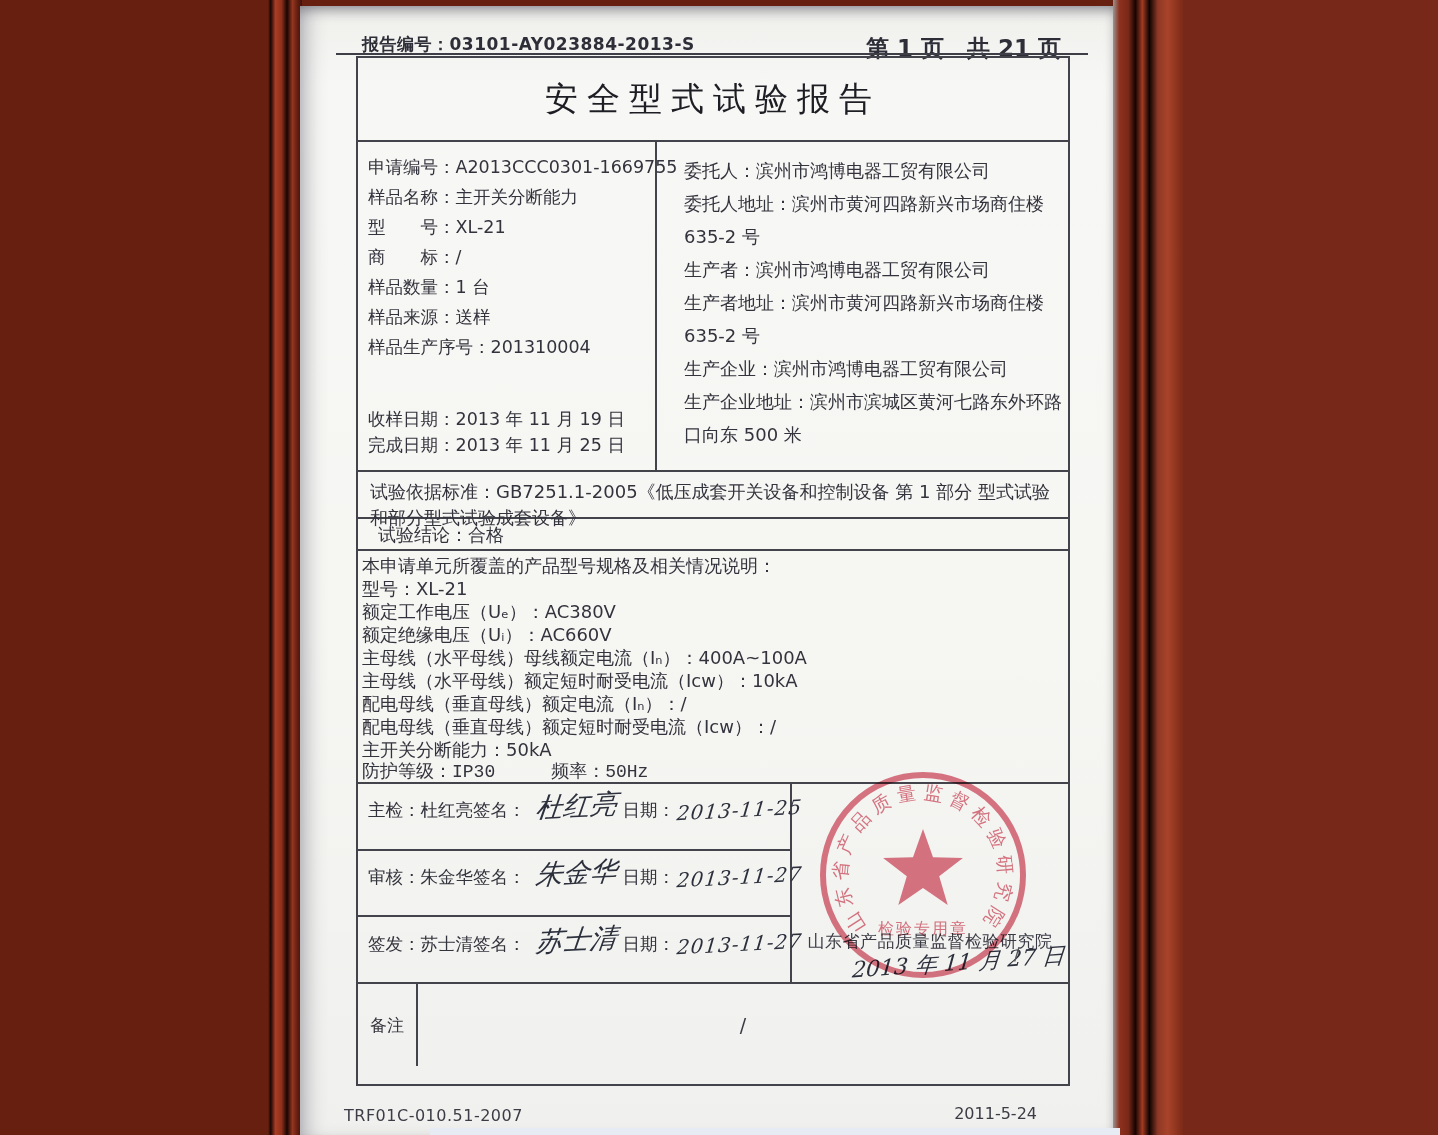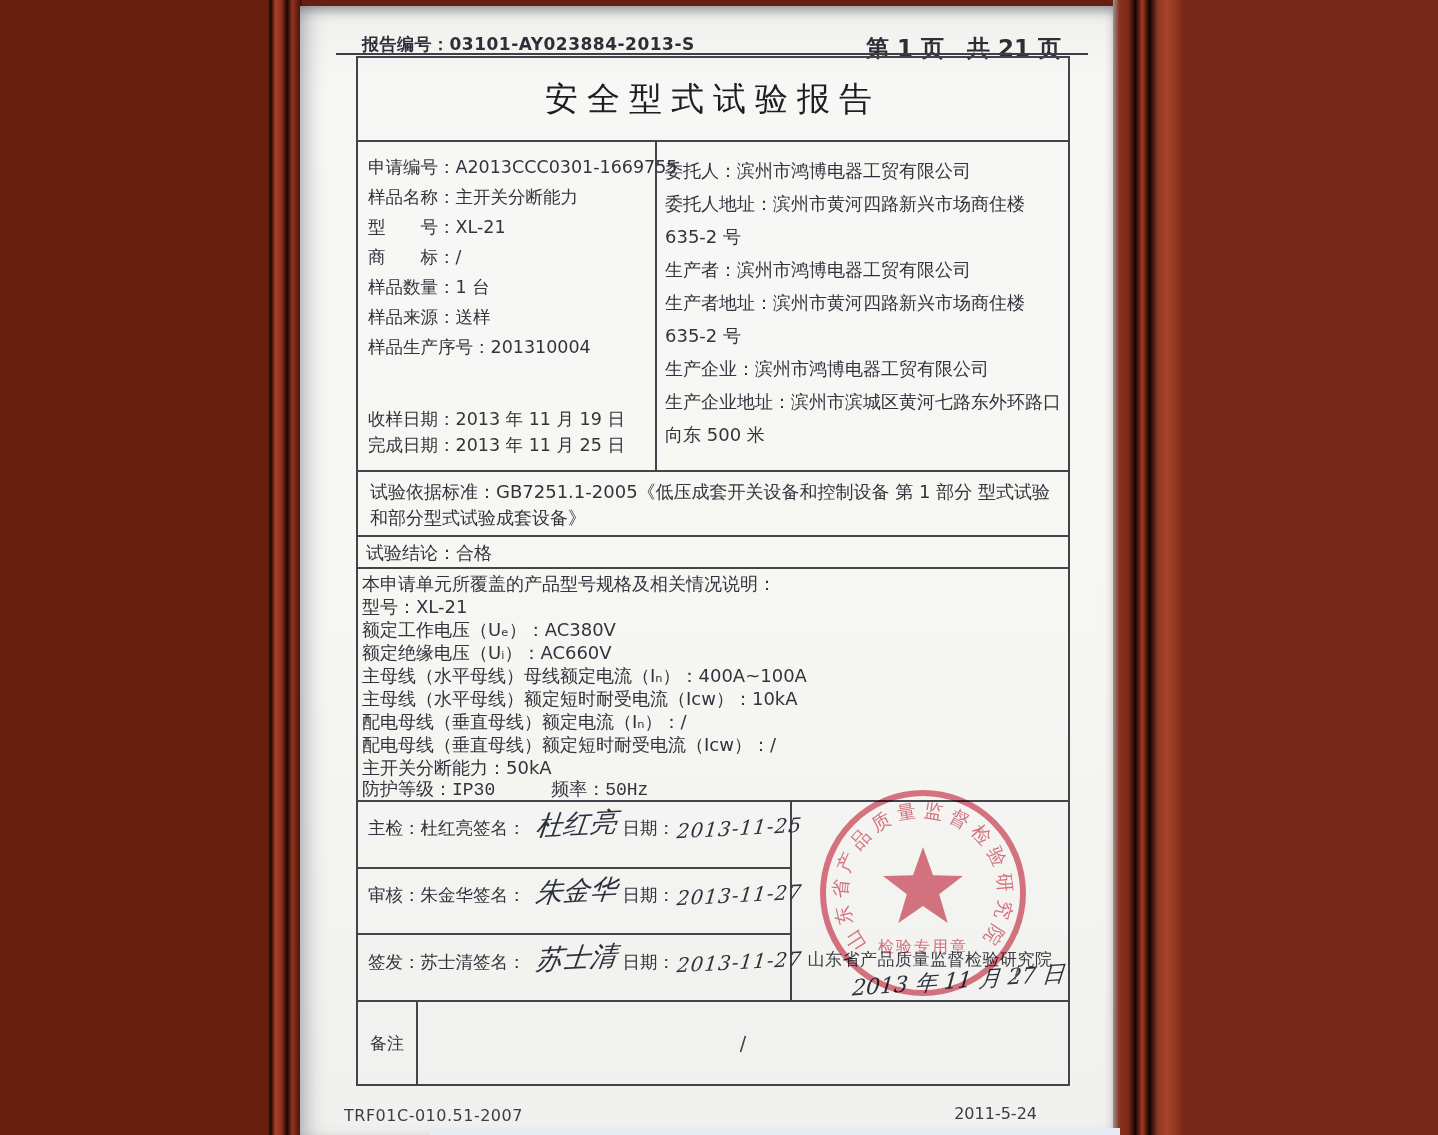--- a/index.html
+++ b/index.html
@@ -53,24 +53,24 @@
   }
   .row-parties{height:330px;border-bottom:2px solid #43434c;display:flex;}
   .cell-sample{
     width:299px;border-right:2px solid #43434c;
     padding:10px 6px 12px 10px;display:flex;flex-direction:column;
     font-size:17.5px;
   }
   .cell-sample .ln{line-height:30px;white-space:nowrap;}
   .cell-sample .dates{margin-top:auto;}
   .cell-sample .dates .ln{line-height:26px;}
-  .cell-parties{flex:1;padding:12px 4px 8px 8px;font-size:18px;}
+  .cell-parties{flex:1;padding:12px 4px 8px 27px;font-size:18px;}
   .cell-parties .ln{line-height:33px;}
-  .row-standard{height:65px;border-bottom:2px solid #43434c;padding:7px 10px 0 12px;font-size:18px;line-height:26px;}
-  .row-conclusion{height:32px;border-bottom:2px solid #43434c;padding:2px 10px 0 8px;font-size:18px;line-height:27px;}
+  .row-standard{height:47px;border-bottom:2px solid #43434c;padding:7px 10px 0 12px;font-size:18px;line-height:26px;}
+  .row-conclusion{height:32px;border-bottom:2px solid #43434c;padding:2px 10px 0 20px;font-size:18px;line-height:27px;}
   .row-specs{height:233px;border-bottom:2px solid #43434c;padding:3px 10px 0 4px;font-size:18px;overflow:hidden;}
   .row-specs .ln{line-height:23px;white-space:nowrap;}
   .specs-last{display:flex;gap:56px;font-family:Liberation Mono, monospace;}
   
   .row-signs{height:200px;border-bottom:2px solid #43434c;display:flex;}
   .signs-left{width:434px;border-right:2px solid #43434c;display:flex;flex-direction:column;}
   .sig-row{flex:1;display:flex;align-items:center;padding:0 6px 12px 10px;font-size:17.5px;white-space:nowrap;}
   .sig-row + .sig-row{border-top:2px solid #43434c;}
   .sig-role{width:132px;}
   .sig-label{margin-right:8px;}

